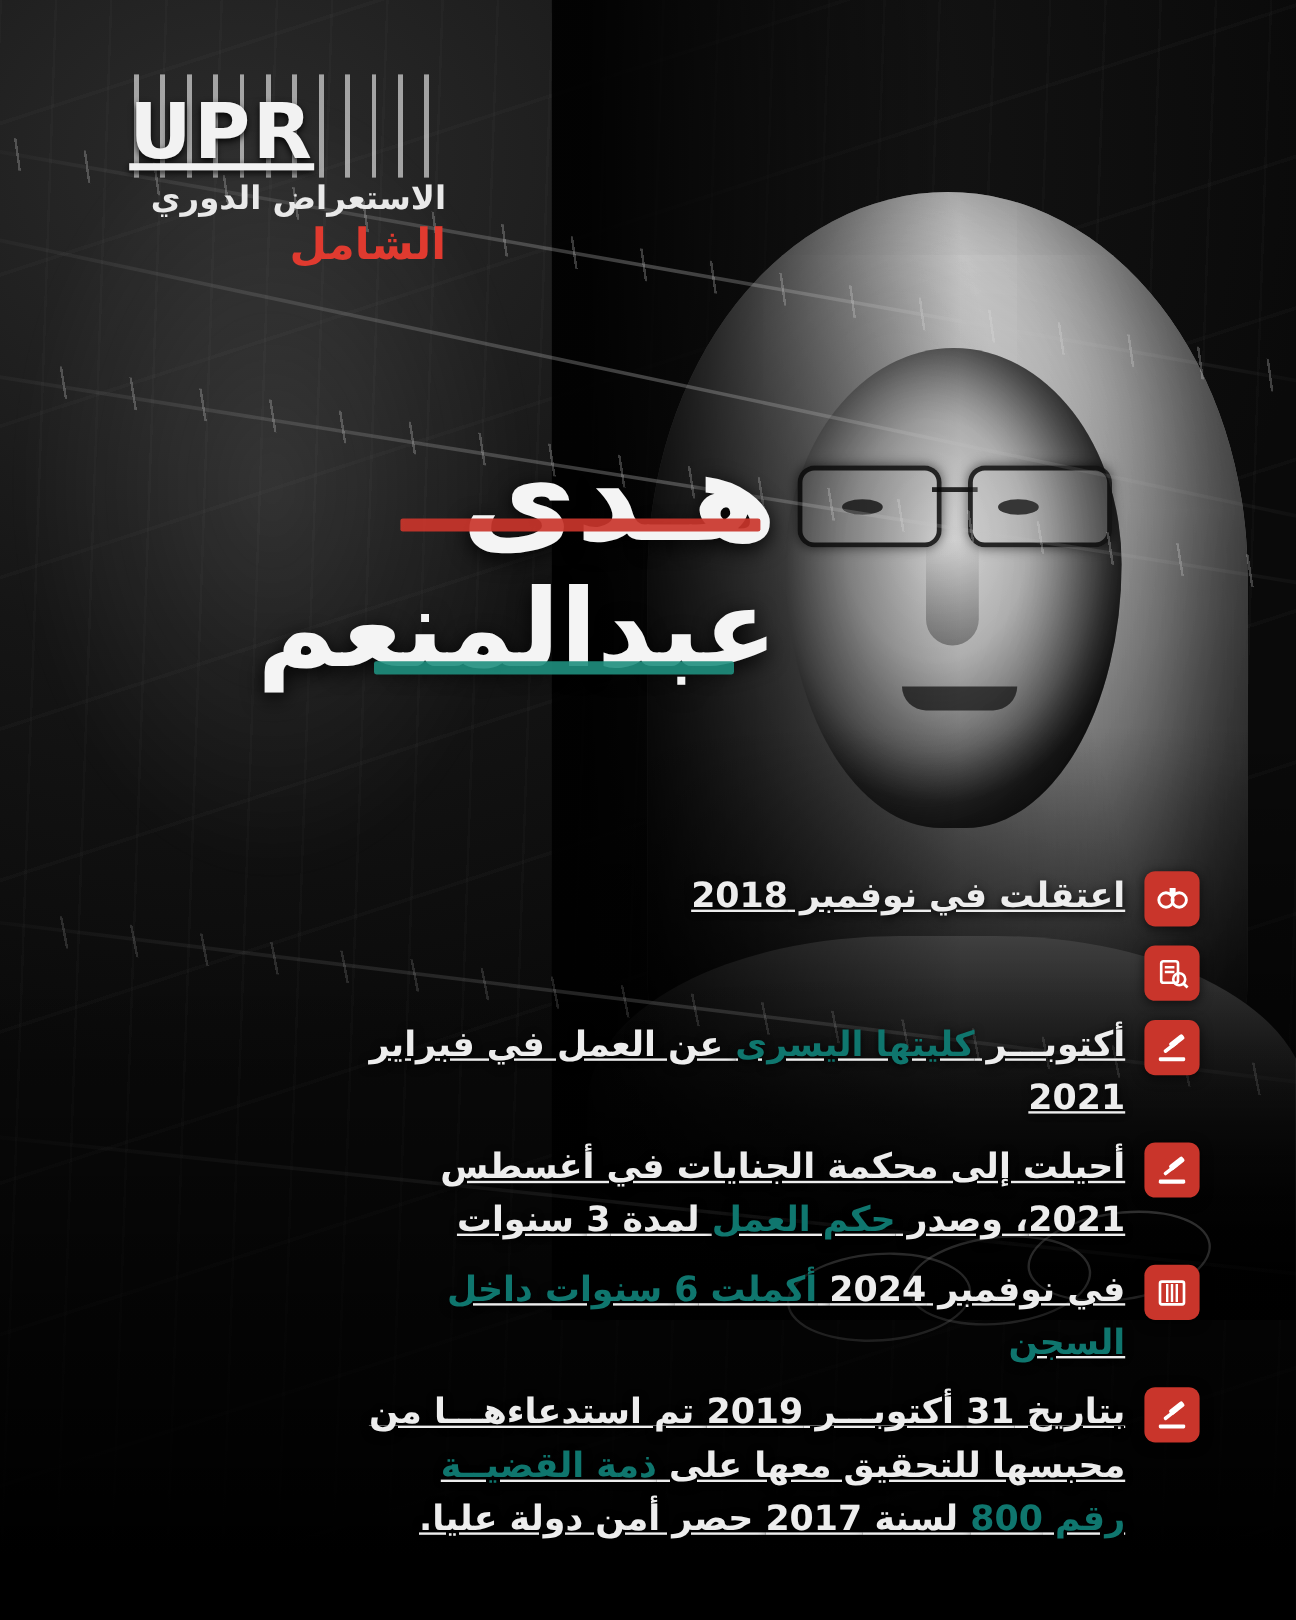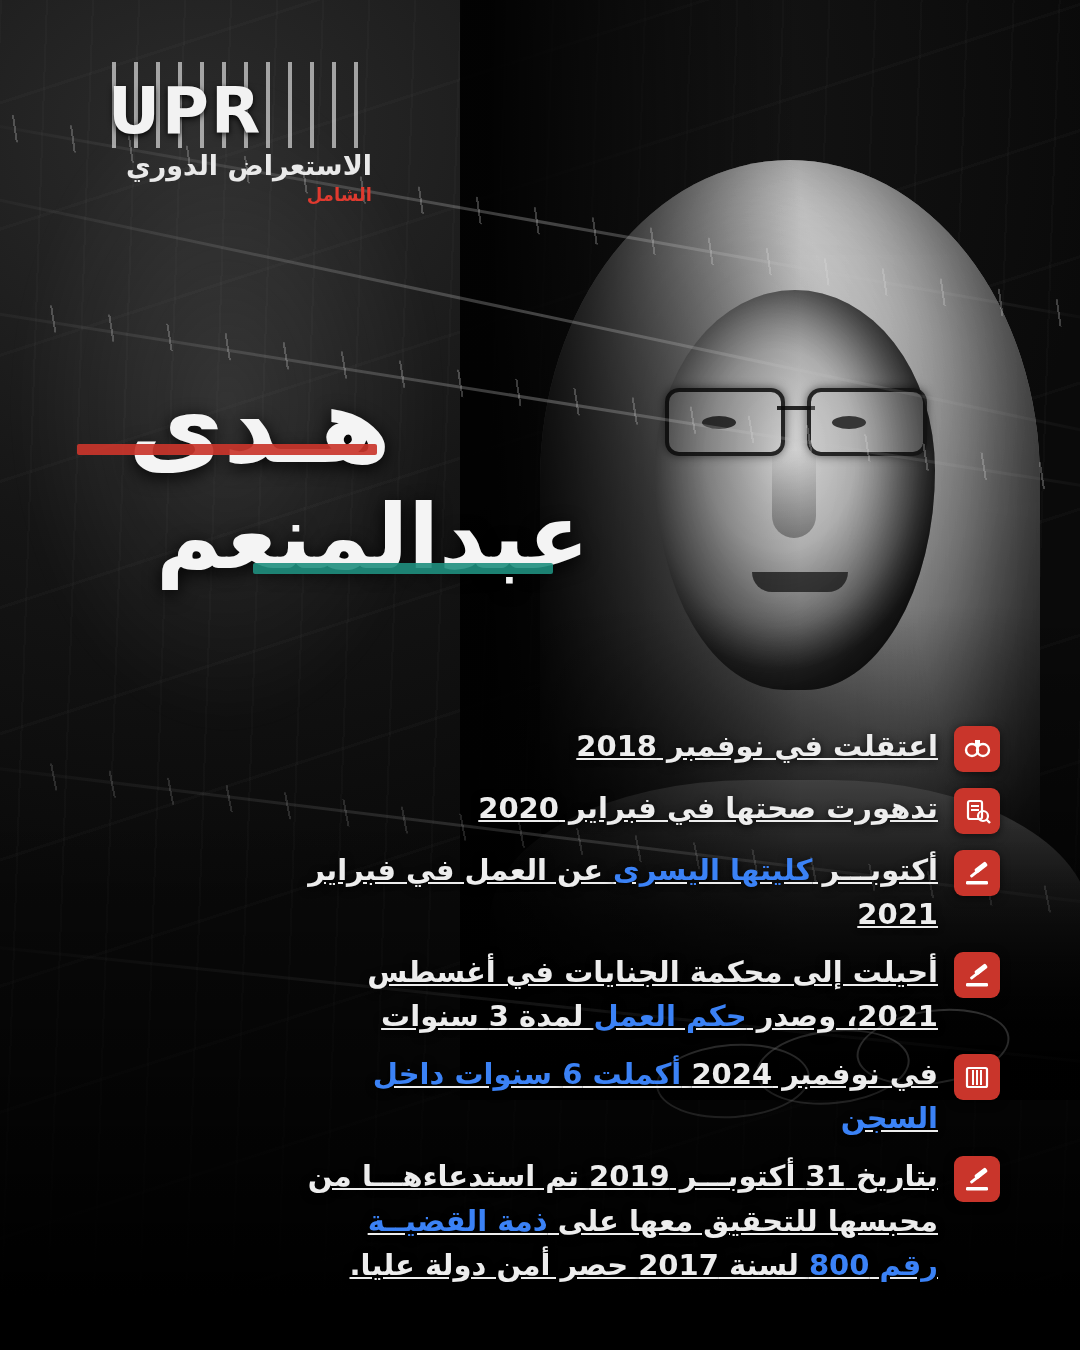--- a/index.html
+++ b/index.html
@@ -249,48 +249,49 @@
   .logo-upr {
     position: absolute;
     left: 0;
     top: 12px;
     font-family: "DejaVu Sans", sans-serif;
     font-weight: bold;
     font-size: 64px;
     letter-spacing: 2px;
     color: #f2f2f2;
     text-shadow: 0 2px 6px rgba(0,0,0,.9);
+    text-decoration: underline;
   }
   .logo-ar1 {
     position: absolute;
     right: 6px;
     top: 88px;
     font-size: 27px;
     font-weight: bold;
     color: #e9e9e9;
     letter-spacing: 1px;
     direction: rtl;
     text-align: right;
   }
   .logo-ar2 {
     position: absolute;
     right: 6px;
     top: 122px;
-    font-size: 18px;
+    font-size: 36px;
     font-weight: bold;
     color: #e03a2f;
     direction: rtl;
   }
 
   
   .name-block {
     position: absolute;
     right: 432px;
-    top: 372px;
-    text-align: left;
+    top: 360px;
+    text-align: right;
     direction: rtl;
     width: 520px;
   }
   .name-line1 {
     font-size: 104px;
     font-weight: bold;
     color: #f4f4f4;
     line-height: 1.05;
     letter-spacing: -2px;
     text-shadow: 0 4px 18px rgba(0,0,0,.95);
@@ -362,21 +363,21 @@
   .fact-icon svg { display: block; }
   .fact-text {
     flex: 1 1 auto;
     font-size: 29px;
     line-height: 1.52;
     color: #ededed;
     font-weight: bold;
     text-shadow: 0 2px 8px rgba(0,0,0,.9);
     text-decoration: underline;
   }
-  .hl-teal { color: #3b82f6; }
+  .hl-teal { color: #0f766e; }
 </style>
 </head>
 <body>
 
 <div class="poster">
 
   <div class="bg-base"></div>
   <div class="bg-vert-bands"></div>
   <div class="bg-diag-streaks"></div>
   <div class="bg-left-glow"></div>
@@ -448,21 +449,20 @@
       <div class="fact">
         <div class="fact-icon">
           <svg width="28" height="28" viewBox="0 0 28 28">
             <rect x="5" y="4" width="14" height="18" rx="2" fill="none" stroke="#ffffff" stroke-width="2.2"></rect>
             <line x1="8" y1="9" x2="16" y2="9" stroke="#ffffff" stroke-width="2"></line>
             <line x1="8" y1="13" x2="16" y2="13" stroke="#ffffff" stroke-width="2"></line>
             <circle cx="20" cy="19" r="5" fill="none" stroke="#ffffff" stroke-width="2.2"></circle>
             <line x1="23.5" y1="22.5" x2="27" y2="26" stroke="#ffffff" stroke-width="2.4"></line>
           </svg>
         </div>
-        <div class="fact-text"><span>تدهورت صحتها في فبراير 2020</span></div>
       </div>
       <div class="fact">
         <div class="fact-icon">
           <svg width="28" height="28" viewBox="0 0 28 28">
             <rect x="3" y="22" width="22" height="3.4" rx="1.2" fill="#ffffff"></rect>
             <rect x="11" y="6" width="14" height="5" rx="1.6" fill="#ffffff" transform="rotate(-38 18 8.5)"></rect>
             <rect x="6" y="12" width="14" height="3" rx="1.2" fill="#ffffff" transform="rotate(-38 13 13.5)"></rect>
           </svg>
         </div>
         <div class="fact-text"><span>أكتوبـــر </span><span class="hl-teal">كليتها اليسرى</span><span> عن العمل في فبراير 2021</span></div>

